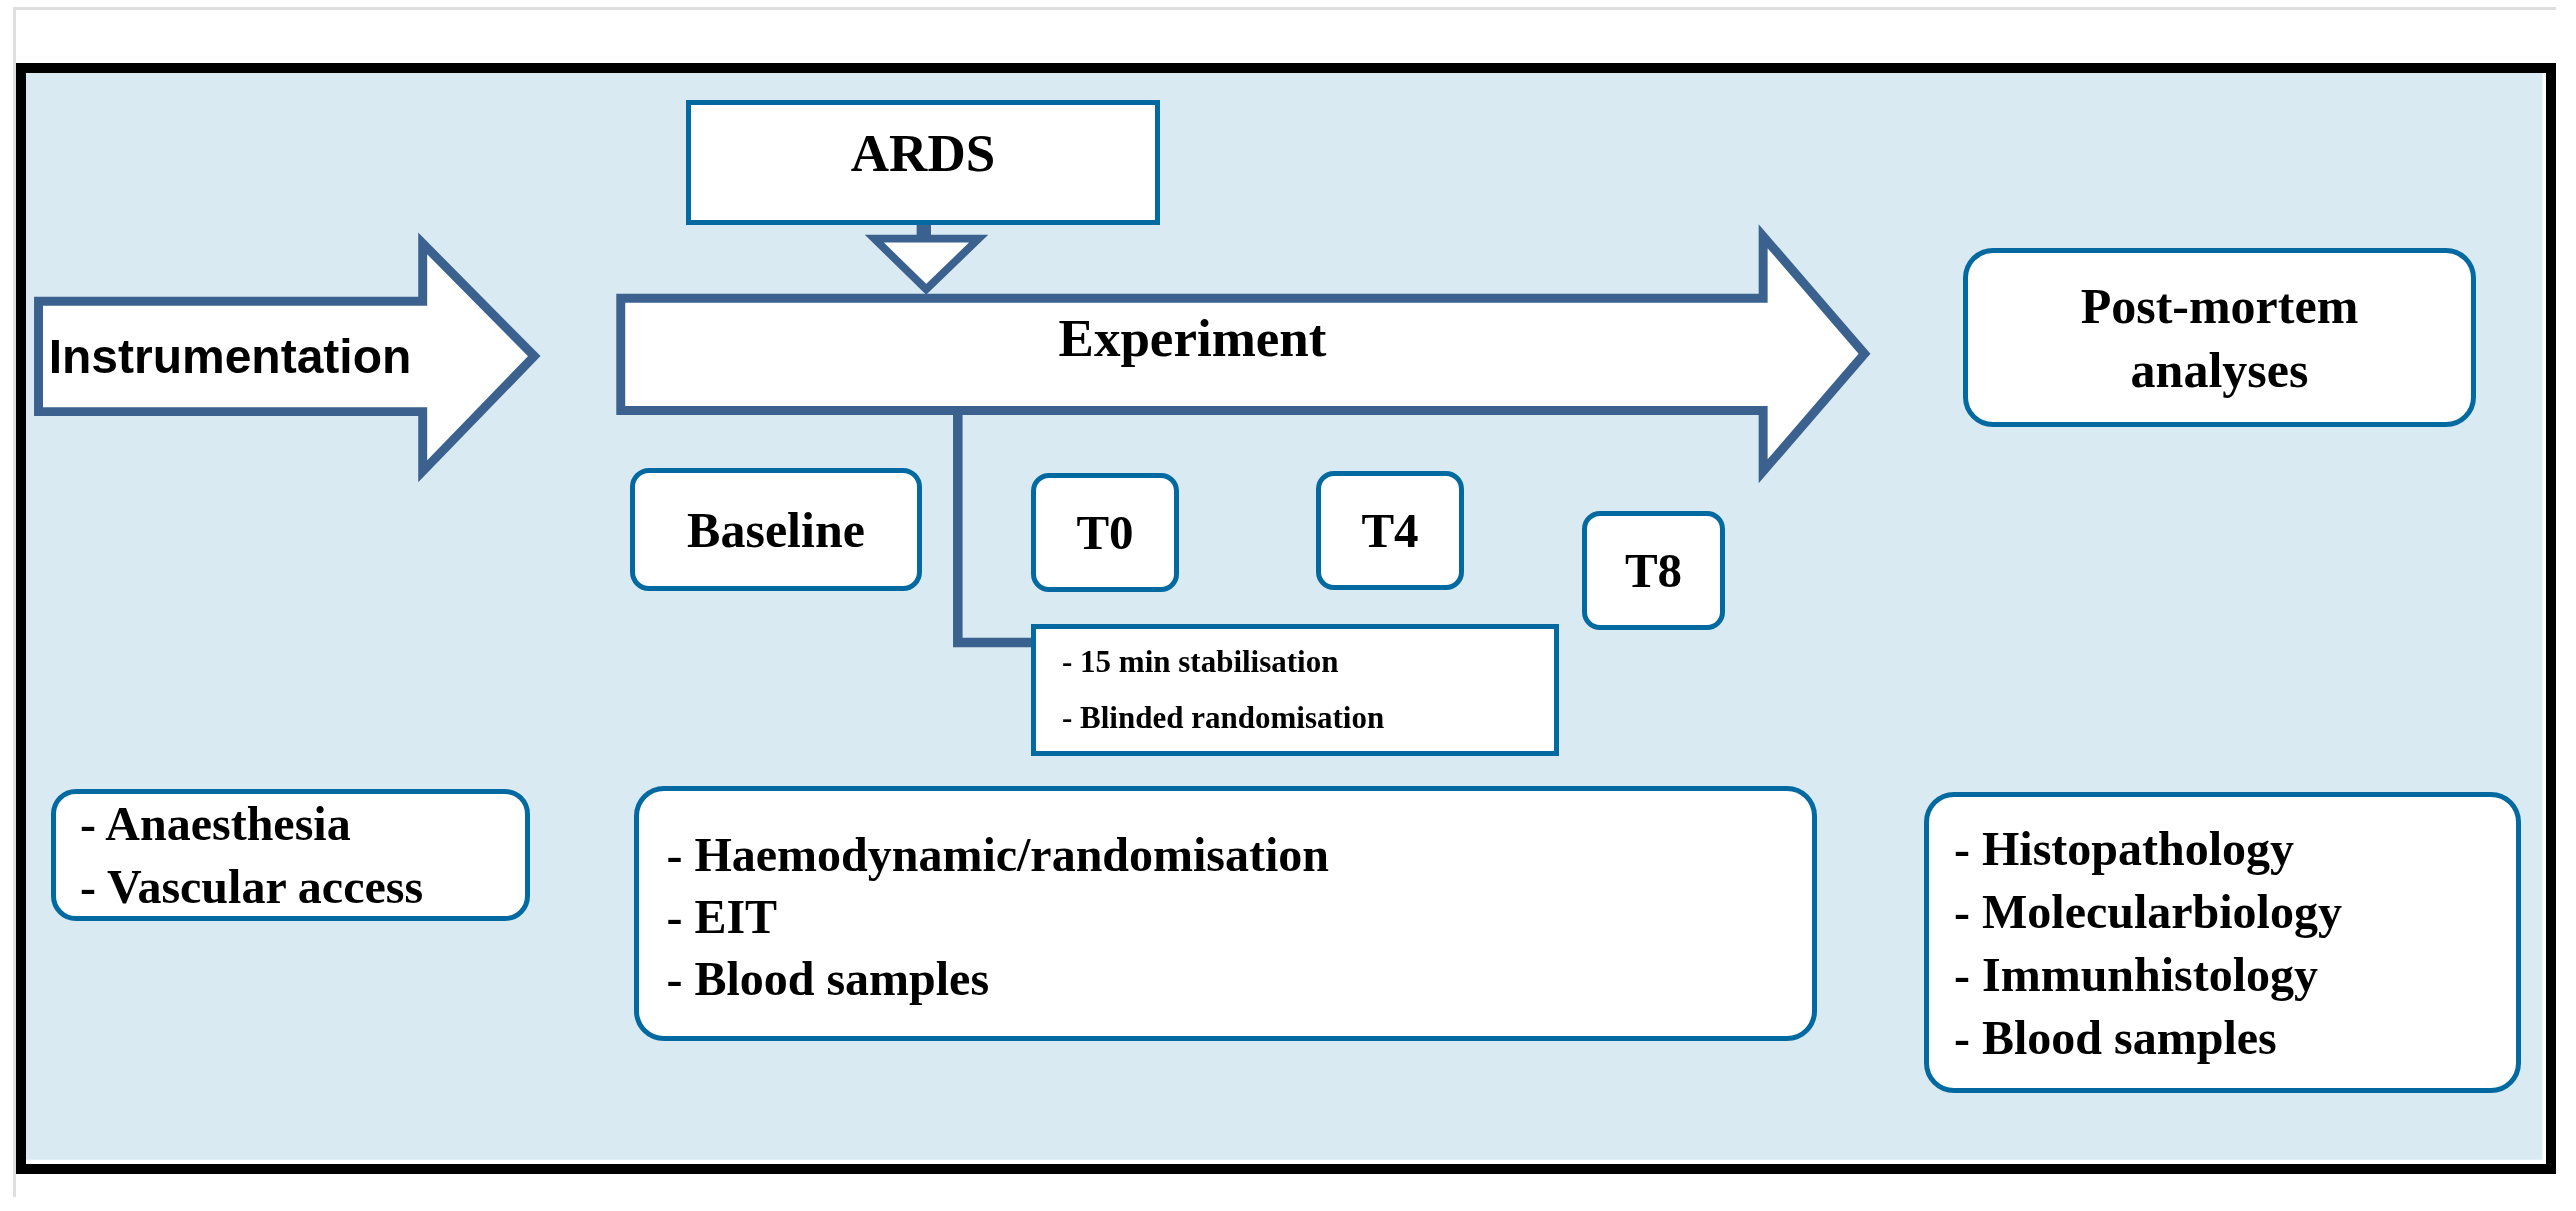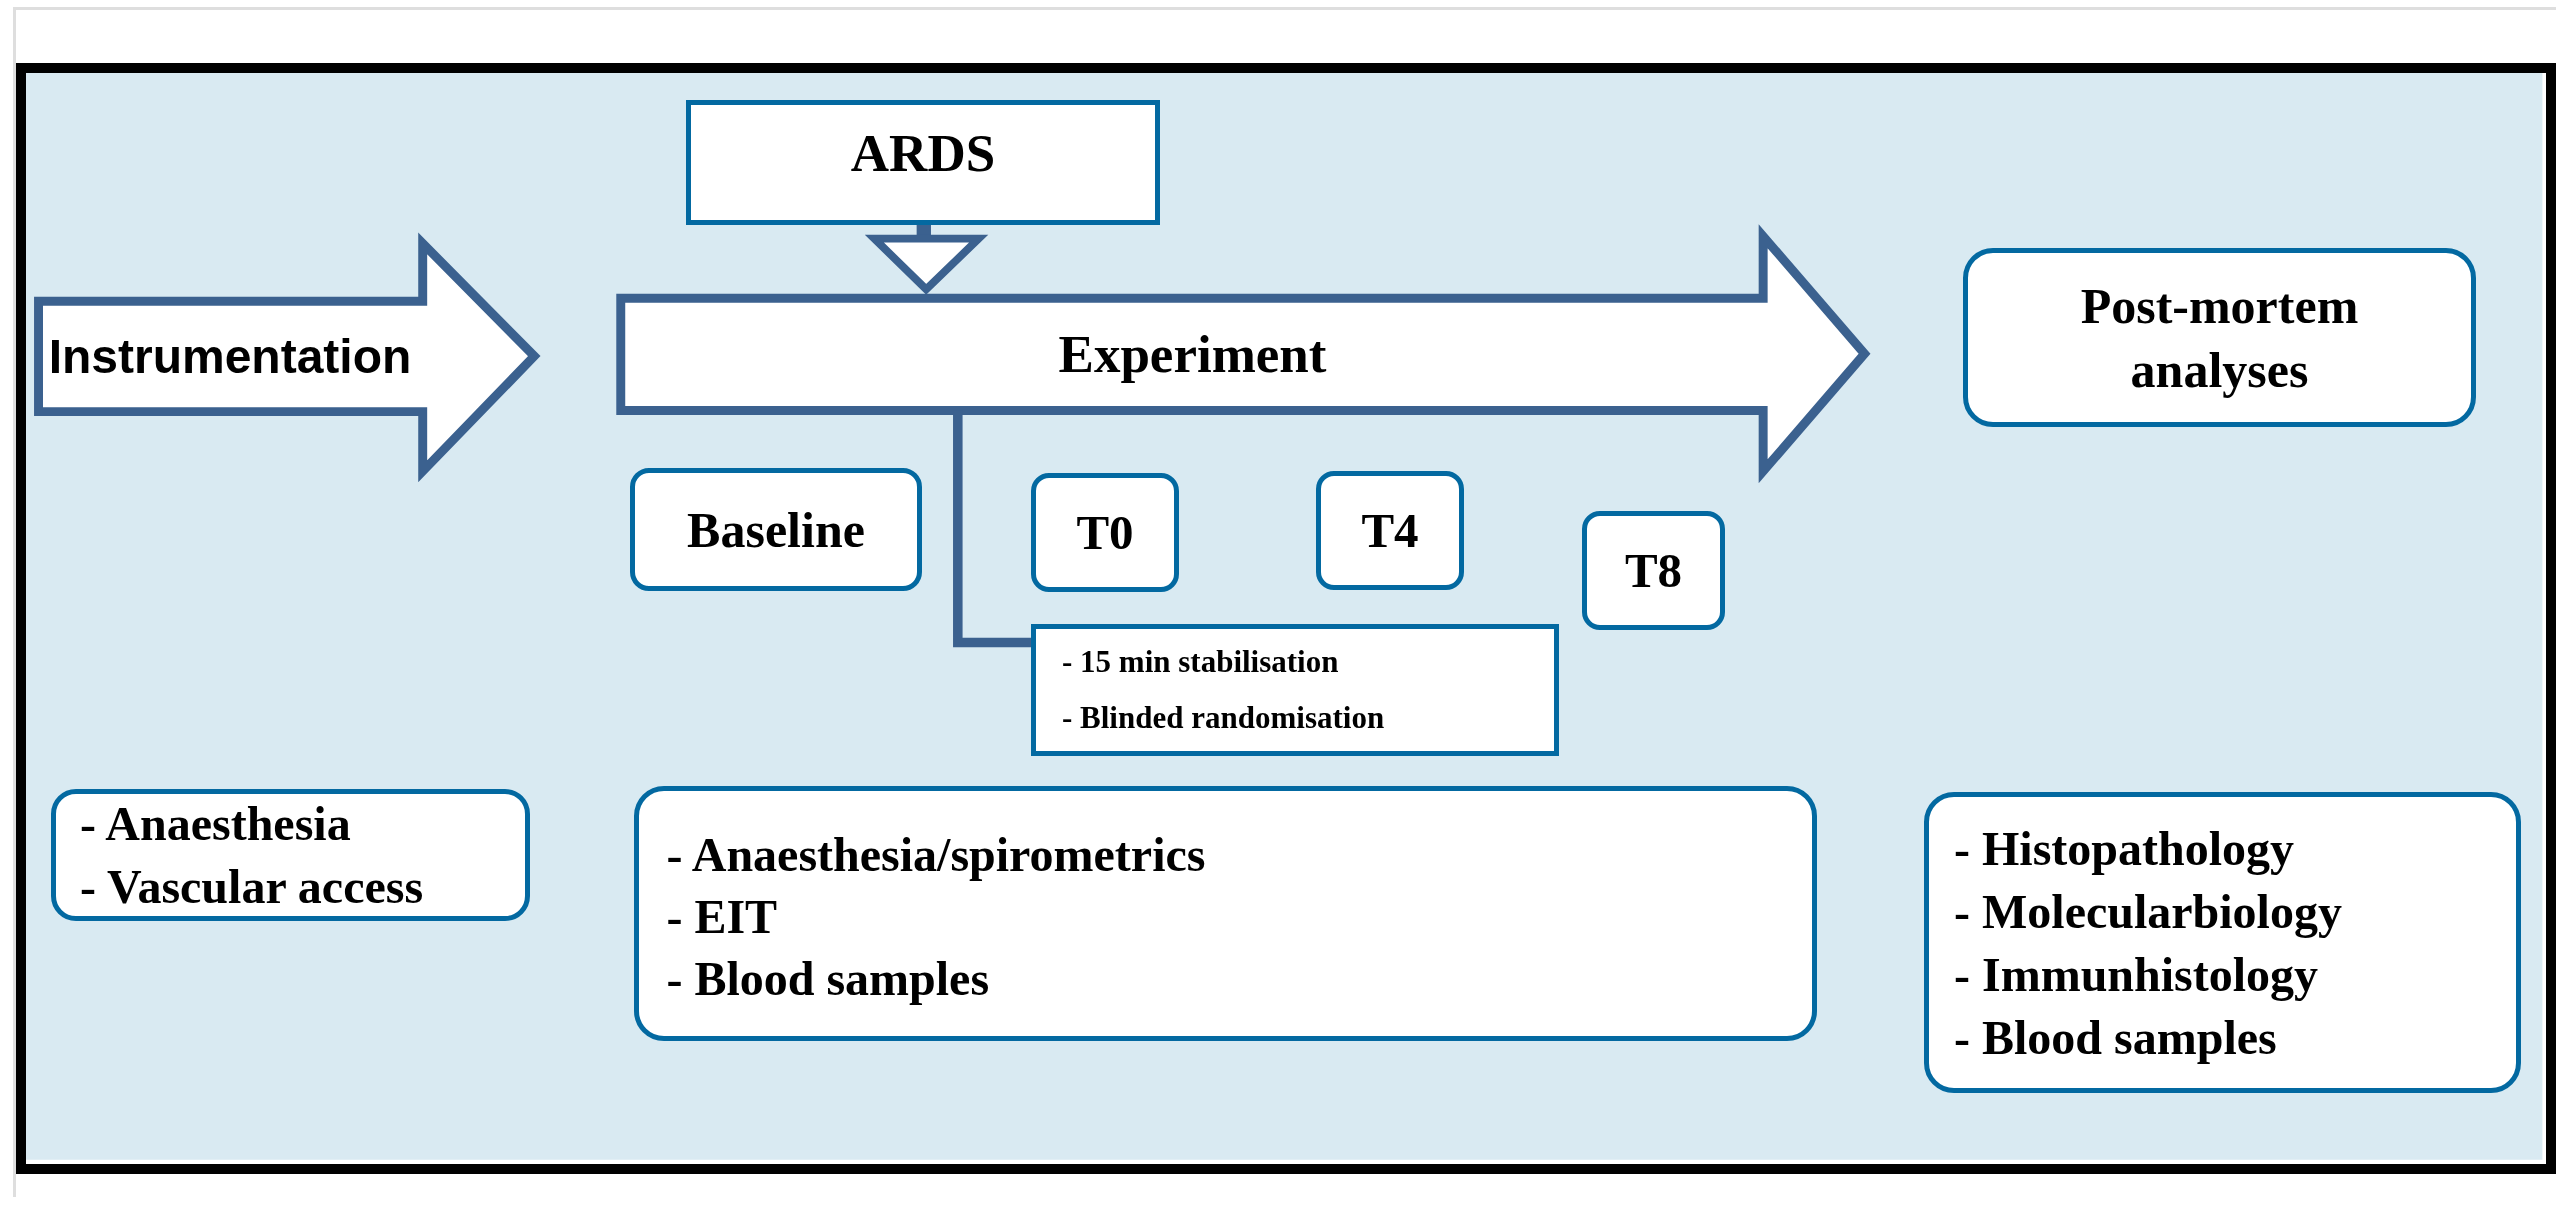--- a/index.html
+++ b/index.html
@@ -86,21 +86,21 @@
     color: #000000;
     font-weight: bold;
     text-align: right;
   }
   .instr-label {
     left: 38px; top: 301px; width: 384px; height: 110px;
     font-family: "Liberation Sans", sans-serif;
     font-size: 48px;
   }
   .exp-label {
-    left: 621px; top: 298px; width: 1143px; height: 112px;
+    left: 621px; top: 282px; width: 1143px; height: 112px;
     font-size: 53px;
   }
 </style>
 </head>
 <body>
 
 <div class="canvas">
 
   <div class="gray-top"></div>
   <div class="gray-left"></div>
@@ -152,21 +152,21 @@
     <div>- 15 min stabilisation</div>
     <div>- Blinded randomisation</div>
   </div>
 
   <div class="box bl-box">
     <div>- Anaesthesia</div>
     <div>- Vascular access</div>
   </div>
 
   <div class="box bm-box">
-    <div>- Anaesthesia/spirometrics</div>
+    <div>- Haemodynamic/randomisation</div>
     <div>- EIT</div>
     <div>- Blood samples</div>
   </div>
 
   <div class="box br-box">
     <div>- Histopathology</div>
     <div>- Molecularbiology</div>
     <div>- Immunhistology</div>
     <div>- Blood samples</div>
   </div>

